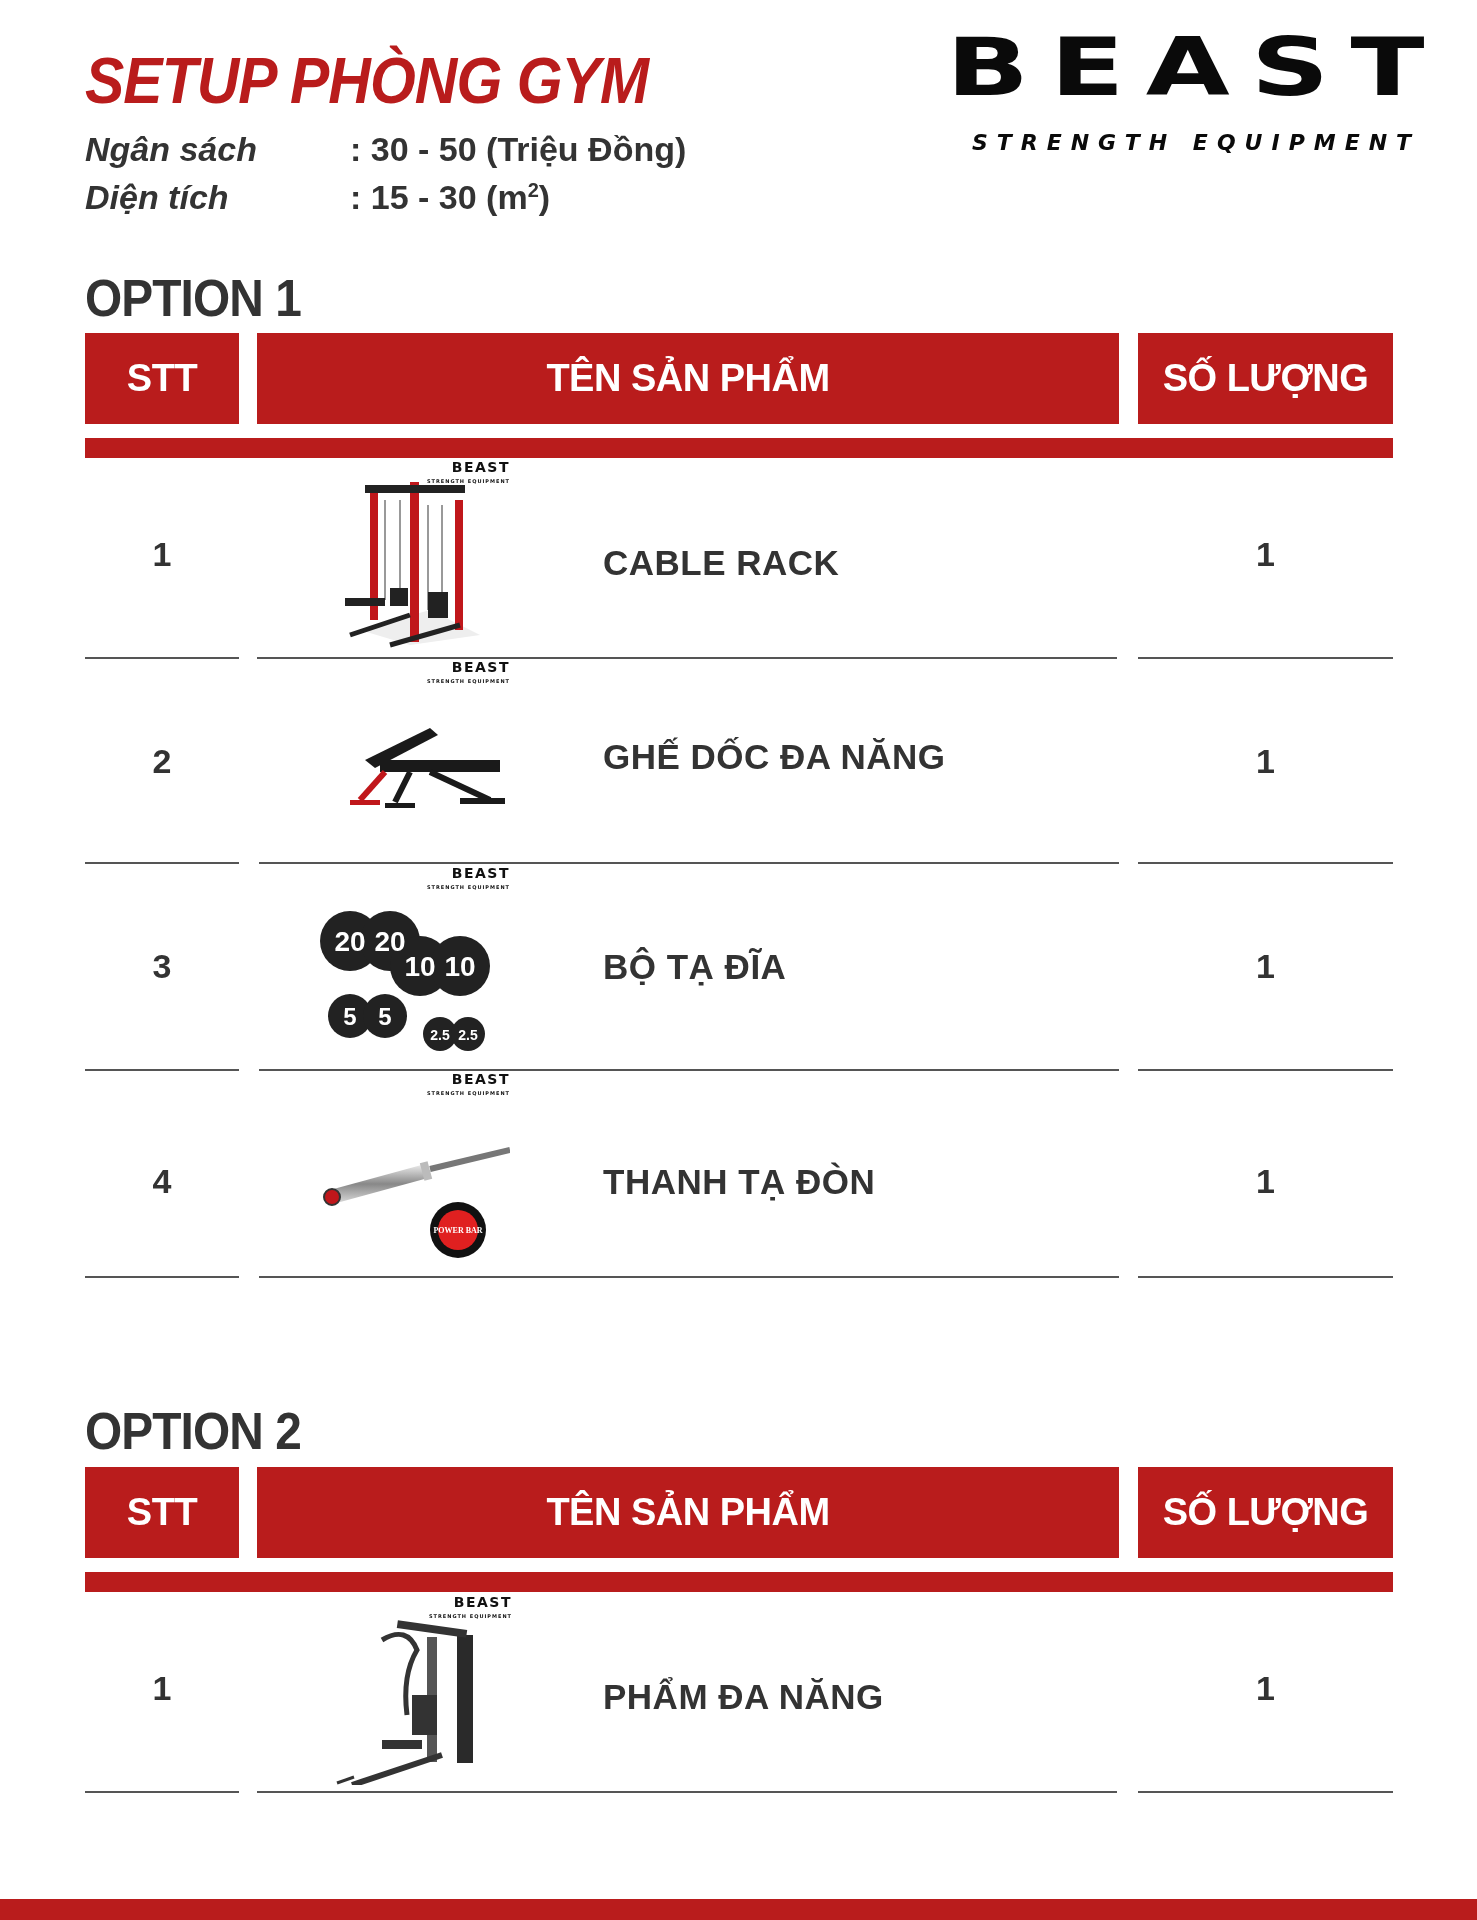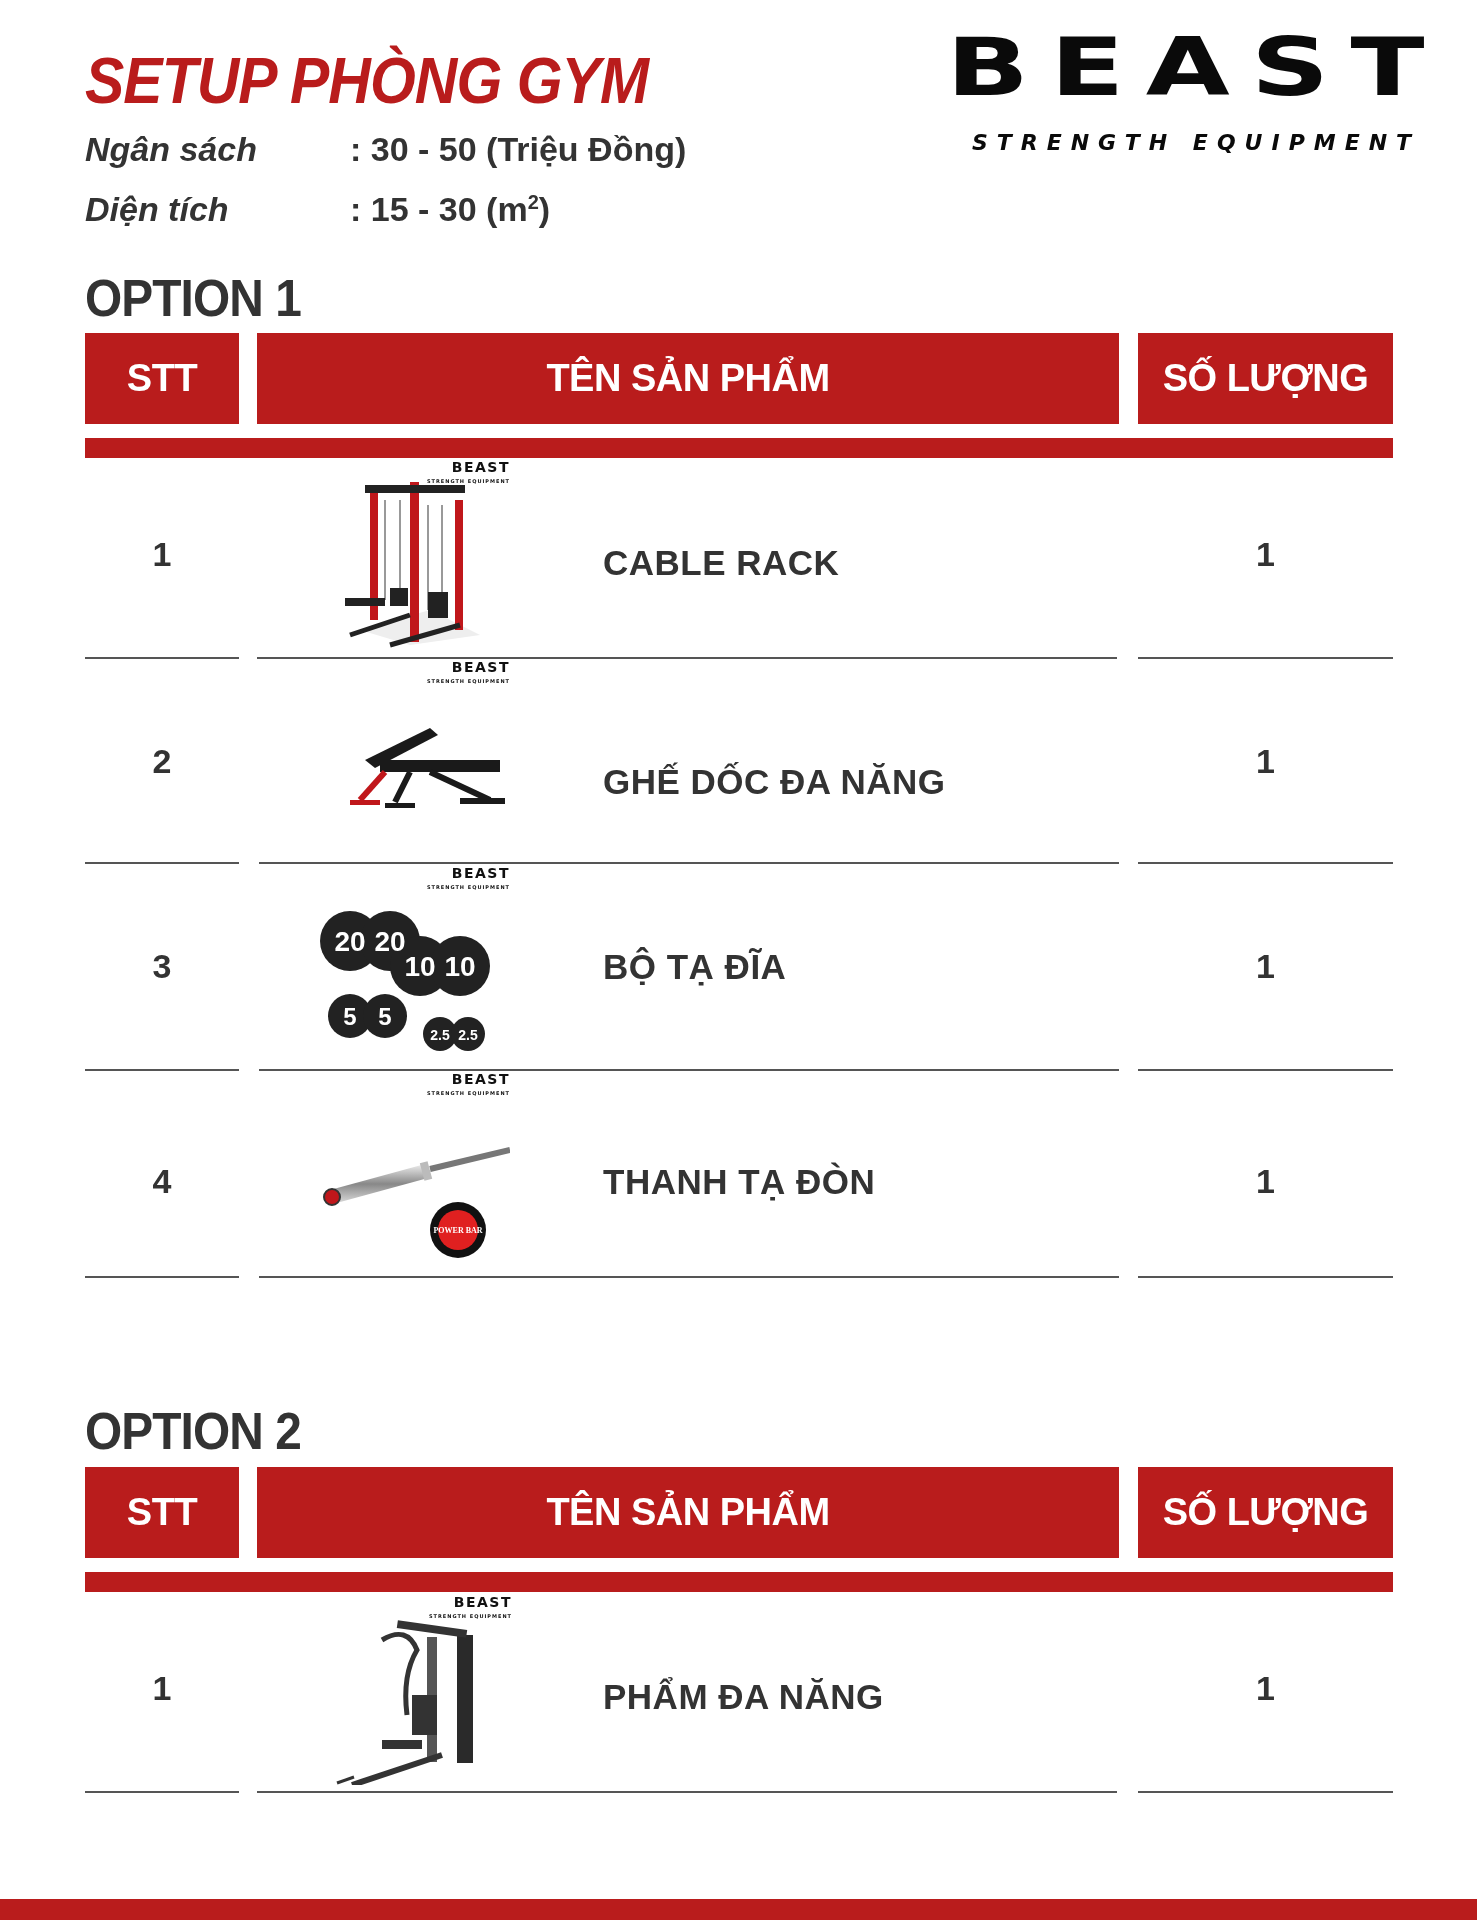--- a/index.html
+++ b/index.html
@@ -28,21 +28,21 @@
   .mini-logo { font-family:"DejaVu Sans", sans-serif; font-weight:bold; font-size:14px; letter-spacing:1.5px; color:#111; text-align:right; line-height:14px; }
   .mini-logo small { display:block; font-size:5px; letter-spacing:1px; }
 </style>
 </head>
 <body>
 
 <div class="abs title">SETUP PHÒNG GYM</div>
 <div class="abs meta-row" style="top:130px;">
   <span class="meta-label">Ngân sách</span><span>: 30 - 50 (Triệu Đồng)</span>
 </div>
-<div class="abs meta-row" style="top:190px;">
+<div class="abs meta-row" style="top:178px;">
   <span class="meta-label">Diện tích</span><span><span>: 15 - 30 (m</span><sup style="font-size:20px;">2</sup><span>)</span></span>
 </div>
 
 <div class="abs logo">
   <div class="logo-main">BEAST</div>
   <div class="logo-sub">STRENGTH EQUIPMENT</div>
 </div>
 
 <div class="abs opt-title" style="top:268px;">OPTION 1</div>
 
@@ -84,21 +84,21 @@
     <polygon points="55,100 120,68 128,75 65,108" fill="#1a1a1a"></polygon>
     <rect x="70" y="100" width="120" height="12" fill="#1a1a1a"></rect>
     <line x1="50" y1="140" x2="75" y2="112" stroke="#c0171b" stroke-width="6"></line>
     <line x1="85" y1="142" x2="100" y2="112" stroke="#1a1a1a" stroke-width="6"></line>
     <line x1="120" y1="112" x2="180" y2="140" stroke="#1a1a1a" stroke-width="6"></line>
     <rect x="40" y="140" width="30" height="5" fill="#c0171b"></rect>
     <rect x="75" y="143" width="30" height="5" fill="#1a1a1a"></rect>
     <rect x="150" y="138" width="45" height="6" fill="#1a1a1a"></rect>
   </svg>
 </div>
-<div class="abs cell-name" style="left:603px; top:762px;">GHẾ DỐC ĐA NĂNG</div>
+<div class="abs cell-name" style="left:603px; top:737px;">GHẾ DỐC ĐA NĂNG</div>
 <div class="abs cell-num" style="left:1138px; width:255px; top:742px;">1</div>
 <div class="abs sep" style="left:85px; width:154px; top:862px;"></div>
 <div class="abs sep" style="left:259px; width:860px; top:862px;"></div>
 <div class="abs sep" style="left:1138px; width:255px; top:862px;"></div>
 
 <div class="abs cell-num" style="left:85px; width:154px; top:947px;">3</div>
 <div class="abs thumb" style="left:310px; top:866px;">
   <div class="abs mini-logo" style="right:0; top:0;"><span>BEAST</span><small>STRENGTH EQUIPMENT</small></div>
   <svg width="200" height="190" viewBox="0 0 200 190" font-family="Liberation Sans, sans-serif" font-weight="bold" fill="#fff">
     <circle cx="40" cy="75" r="30" fill="#222"></circle>

